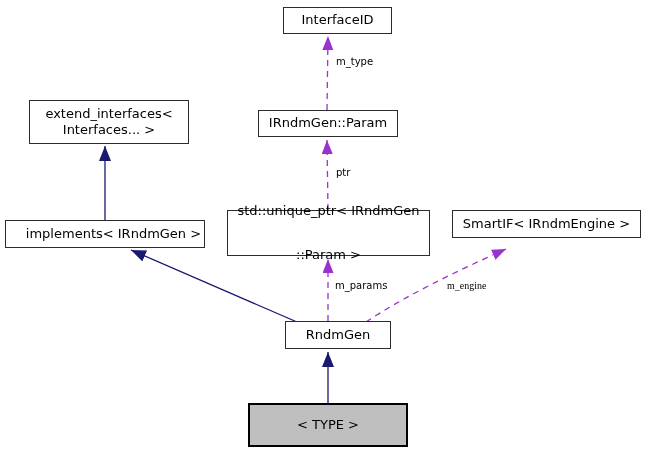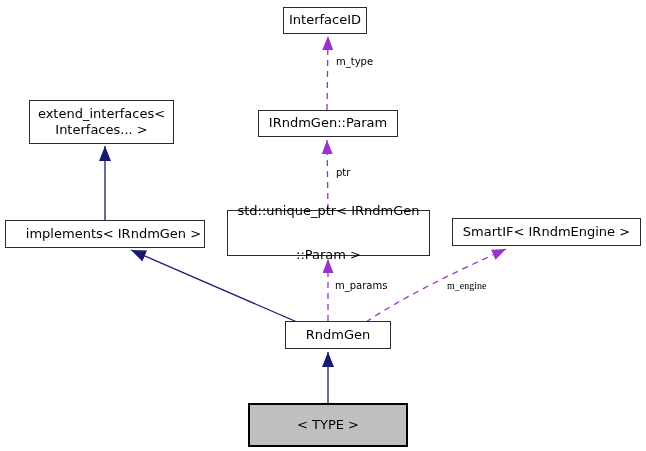--- a/index.html
+++ b/index.html
@@ -63,43 +63,43 @@
     <path d="M105,221 L105,146" stroke="#191970" stroke-width="1.3" fill="none" marker-end="url(#mInh)"></path>
     <path d="M297,322 L131,250" stroke="#191970" stroke-width="1.3" fill="none" marker-end="url(#mInh)"></path>
     <path d="M328,403 L328,352" stroke="#191970" stroke-width="1.3" fill="none" marker-end="url(#mInh)"></path>
 
     <path d="M327,110 L328,36" stroke="#9a32cd" stroke-width="1.3" fill="none" stroke-dasharray="6,5" marker-end="url(#mUse)"></path>
     <path d="M328,210 L327,140" stroke="#9a32cd" stroke-width="1.3" fill="none" stroke-dasharray="6,5" marker-end="url(#mUse)"></path>
     <path d="M328,321 L328,259" stroke="#9a32cd" stroke-width="1.3" fill="none" stroke-dasharray="6,5" marker-end="url(#mUse)"></path>
     <path d="M366,322 C405,296 455,272 506,249" stroke="#9a32cd" stroke-width="1.3" fill="none" stroke-dasharray="6,5" marker-end="url(#mUse)"></path>
   </svg>
 
-  <div class="node" style="left:283px; top:7px; width:84px; height:27px;">
+  <div class="node" style="left:283px; top:7px; width:109px; height:27px;">
     <span>InterfaceID</span>
   </div>
 
-  <div class="node" style="left:29px; top:100px; width:145px; height:44px;">
+  <div class="node" style="left:29px; top:100px; width:160px; height:44px;">
     <span>extend_interfaces&lt;</span>
     <span>Interfaces... &gt;</span>
   </div>
 
   <div class="node" style="left:258px; top:110px; width:140px; height:27px;">
     <span>IRndmGen::Param</span>
   </div>
 
   <div class="node" style="left:5px; top:220px; width:200px; height:28px;padding-left:17px;">
     <span>implements&lt; IRndmGen &gt;</span>
   </div>
 
   <div class="node" style="left:227px; top:210px; width:203px; height:46px;gap:28px;">
     <span>std::unique_ptr&lt; IRndmGen</span>
     <span>::Param &gt;</span>
   </div>
 
-  <div class="node" style="left:452px; top:218px; width:189px; height:28px;">
+  <div class="node" style="left:452px; top:210px; width:189px; height:28px;">
     <span>SmartIF&lt; IRndmEngine &gt;</span>
   </div>
 
   <div class="node" style="left:285px; top:321px; width:106px; height:28px;">
     <span>RndmGen</span>
   </div>
 
   <div class="node selected" style="left:248px; top:403px; width:160px; height:44px;">
     <span>&lt; TYPE &gt;</span>
   </div>

